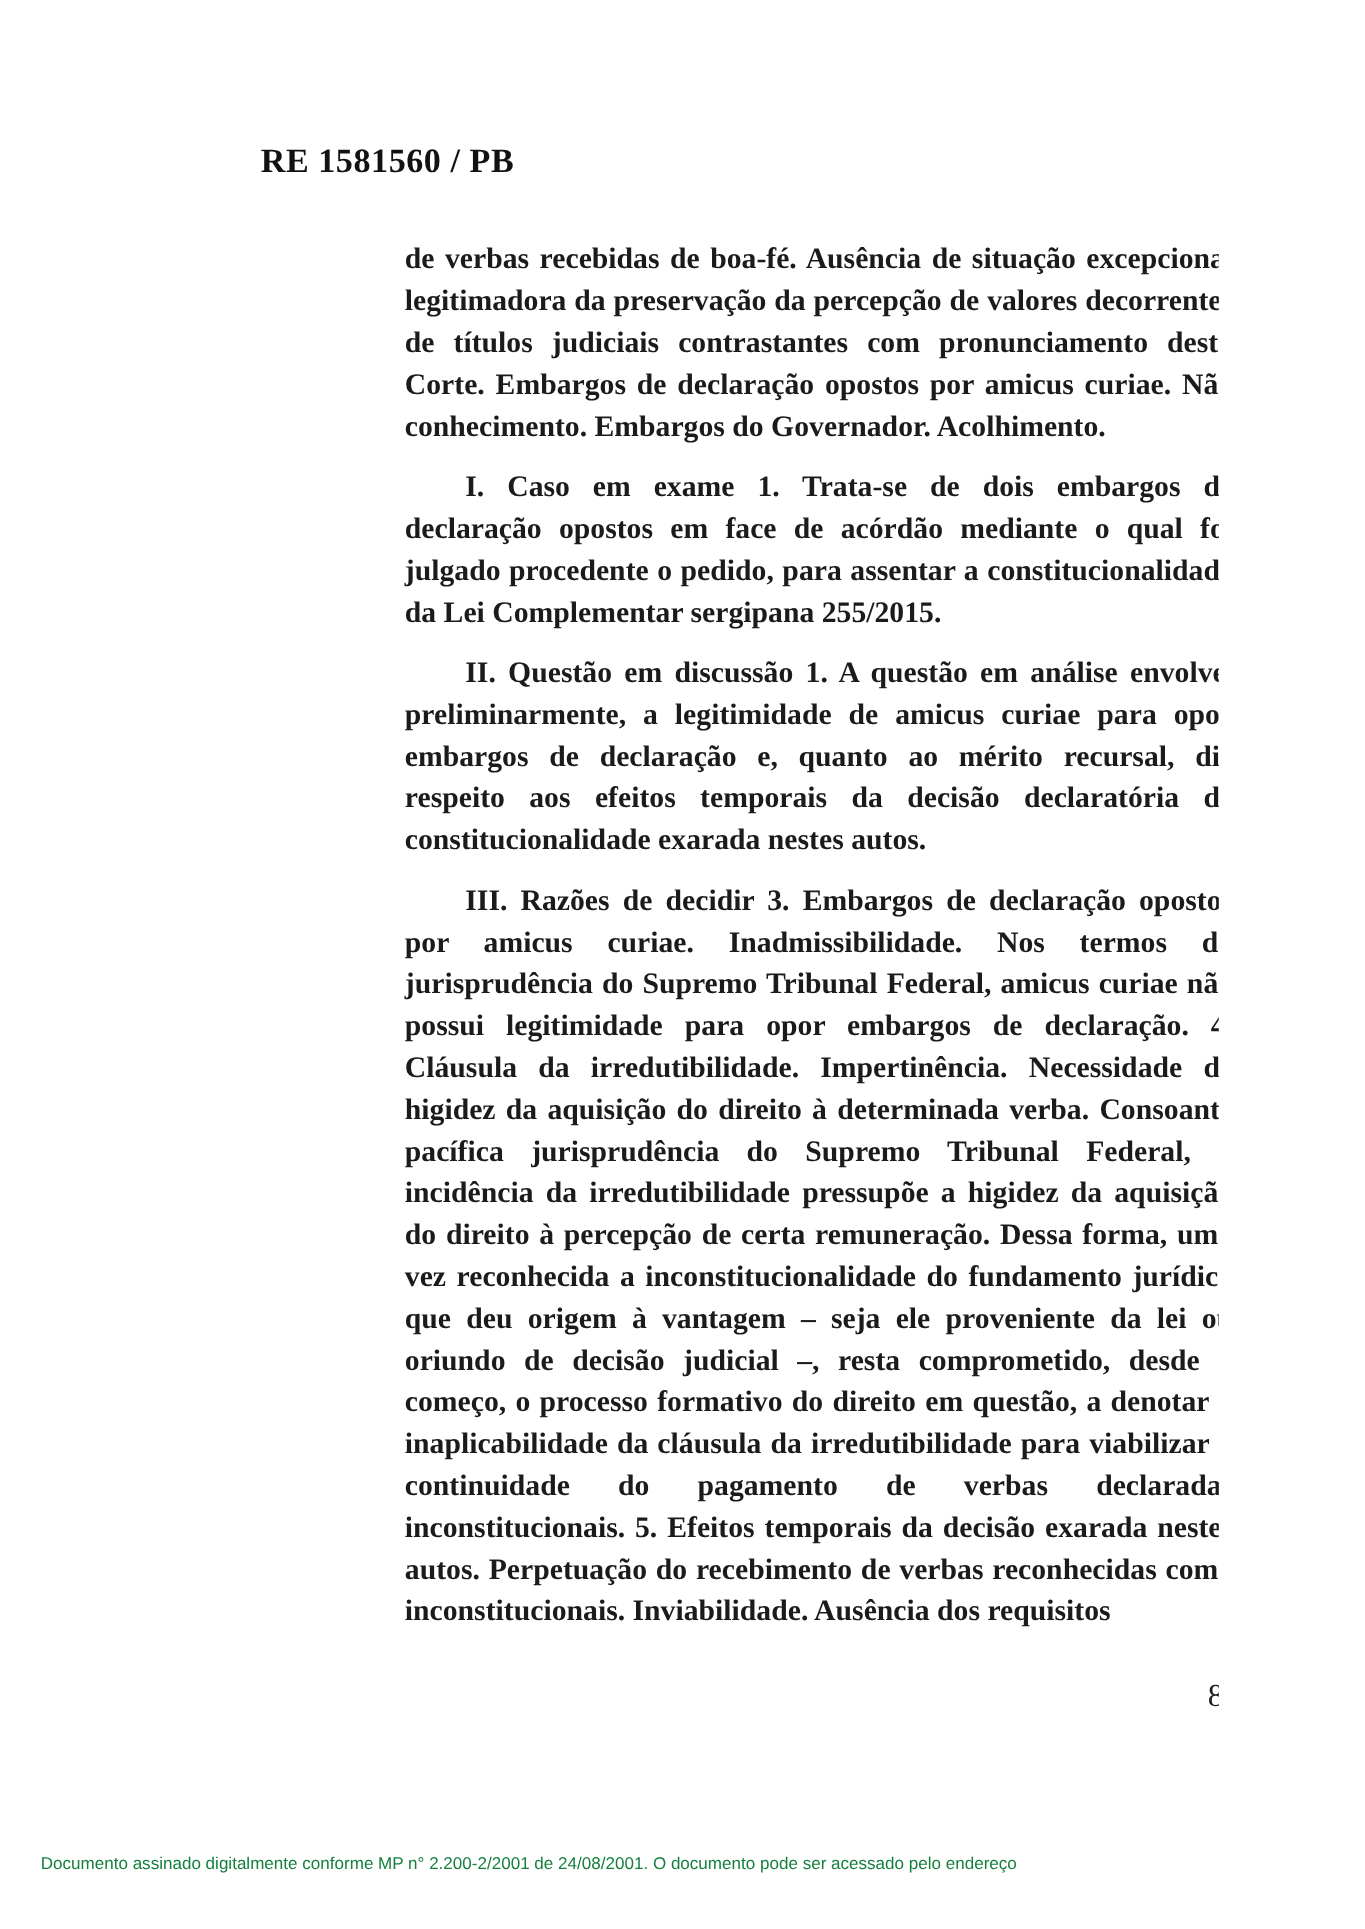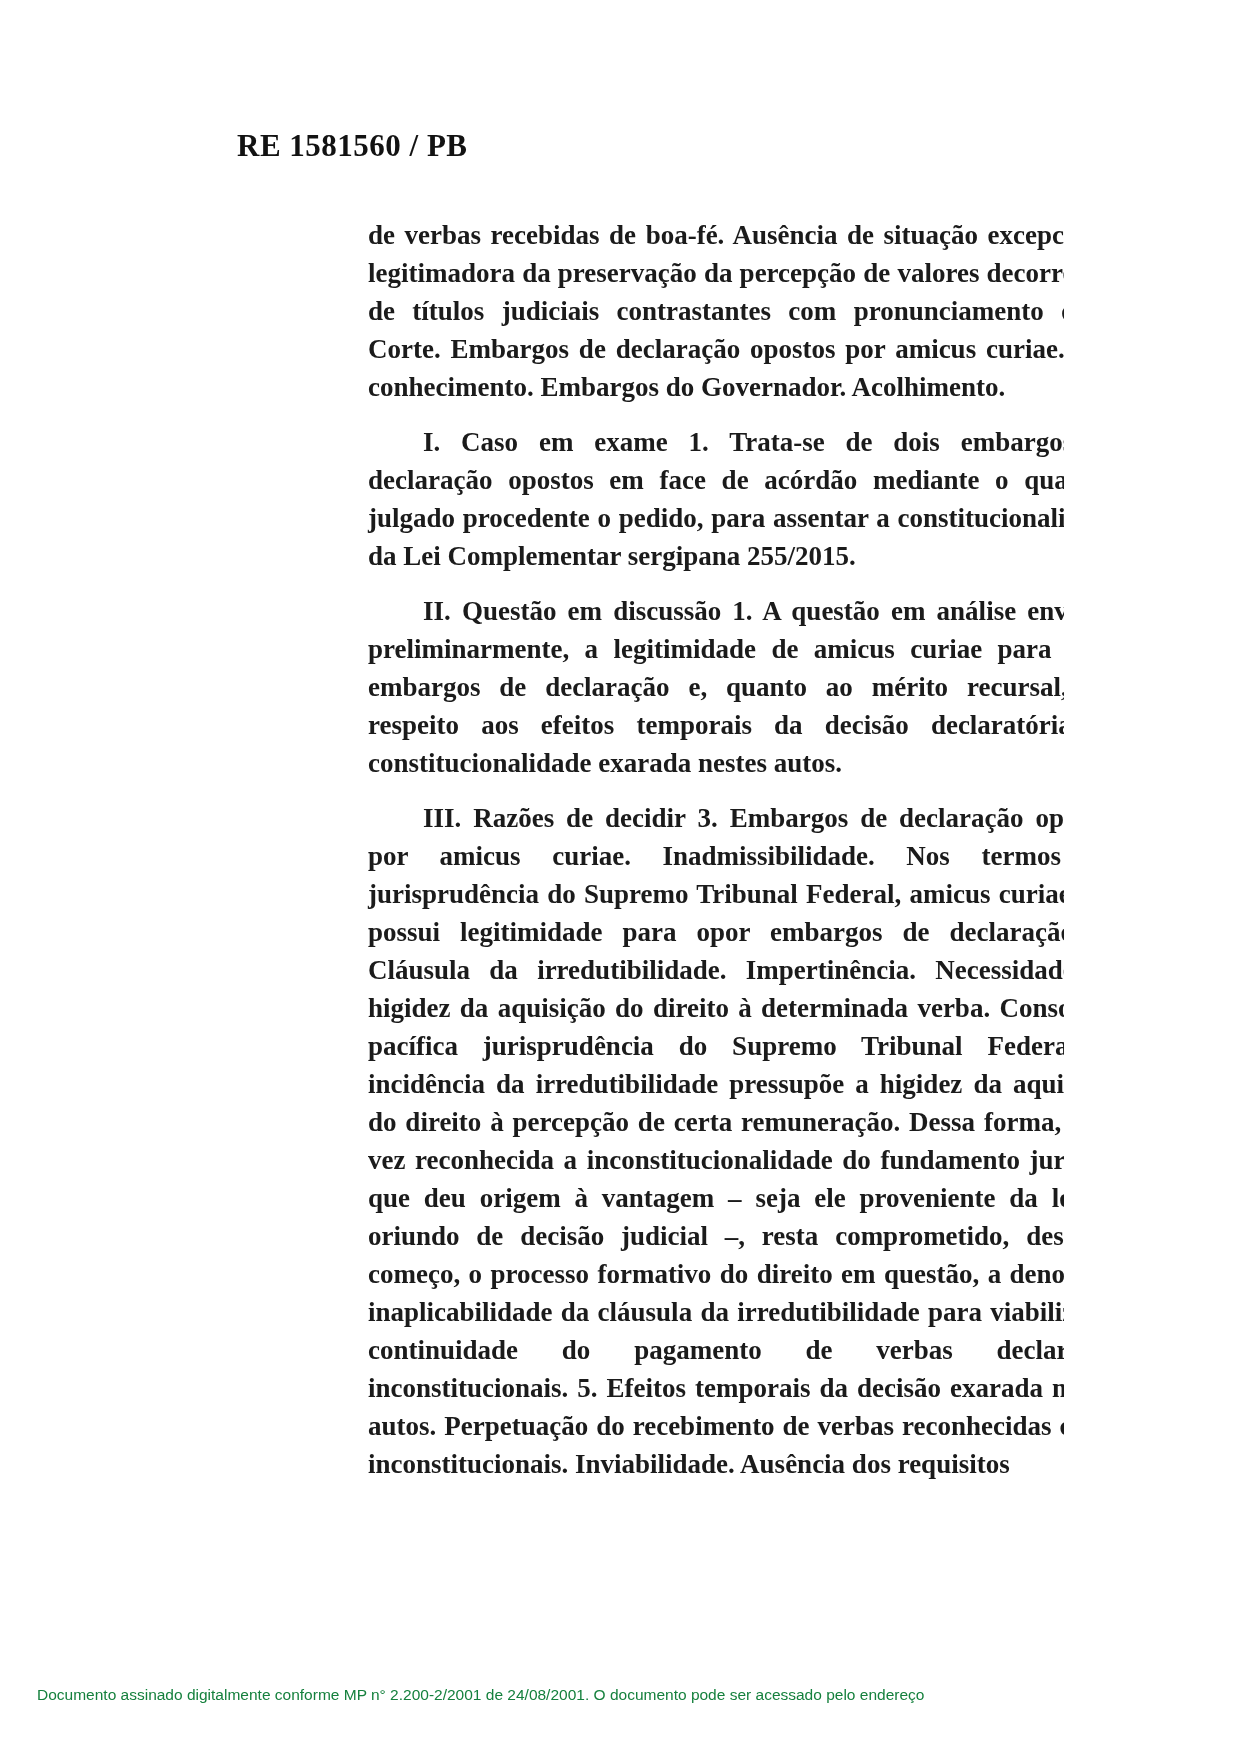--- a/index.html
+++ b/index.html
@@ -8,20 +8,21 @@
     background: #ffffff;
   }
   .page {
     position: relative;
     width: 1064px;
     height: 1754px;
     background: #ffffff;
     overflow: hidden;
     font-family: "Liberation Serif", "DejaVu Serif", serif;
     color: #1b1b1b;
+    padding-left: 44px;
   }
   .case-header {
     position: absolute;
     left: 237px;
     top: 128px;
     font-size: 31px;
     font-weight: bold;
     color: #121212;
     letter-spacing: 0.5px;
     white-space: nowrap;

